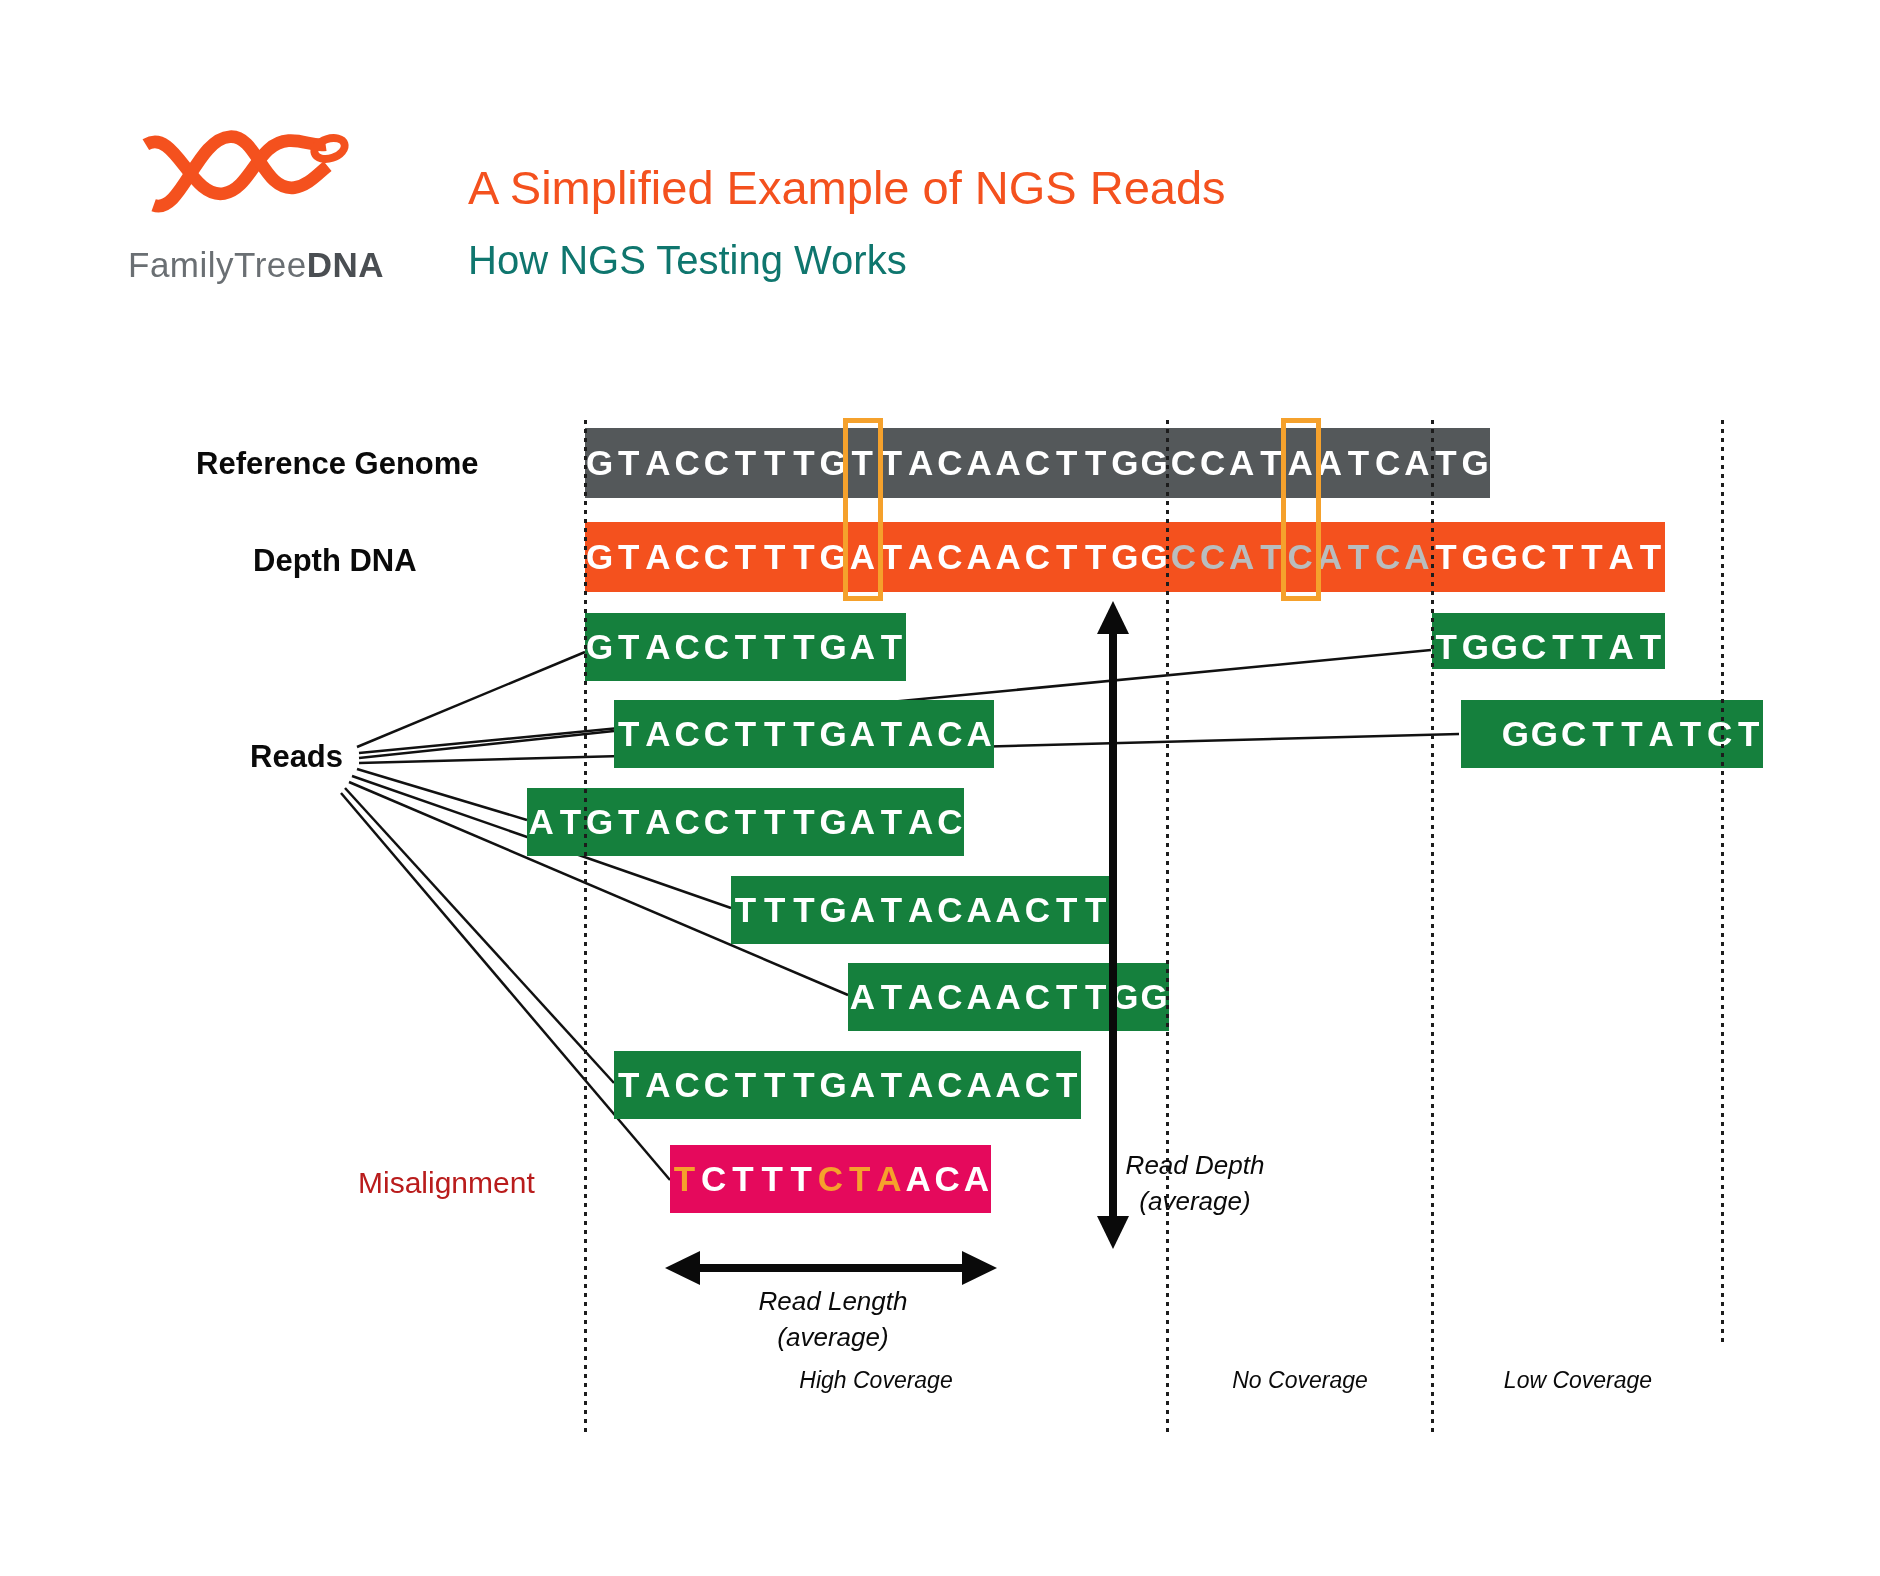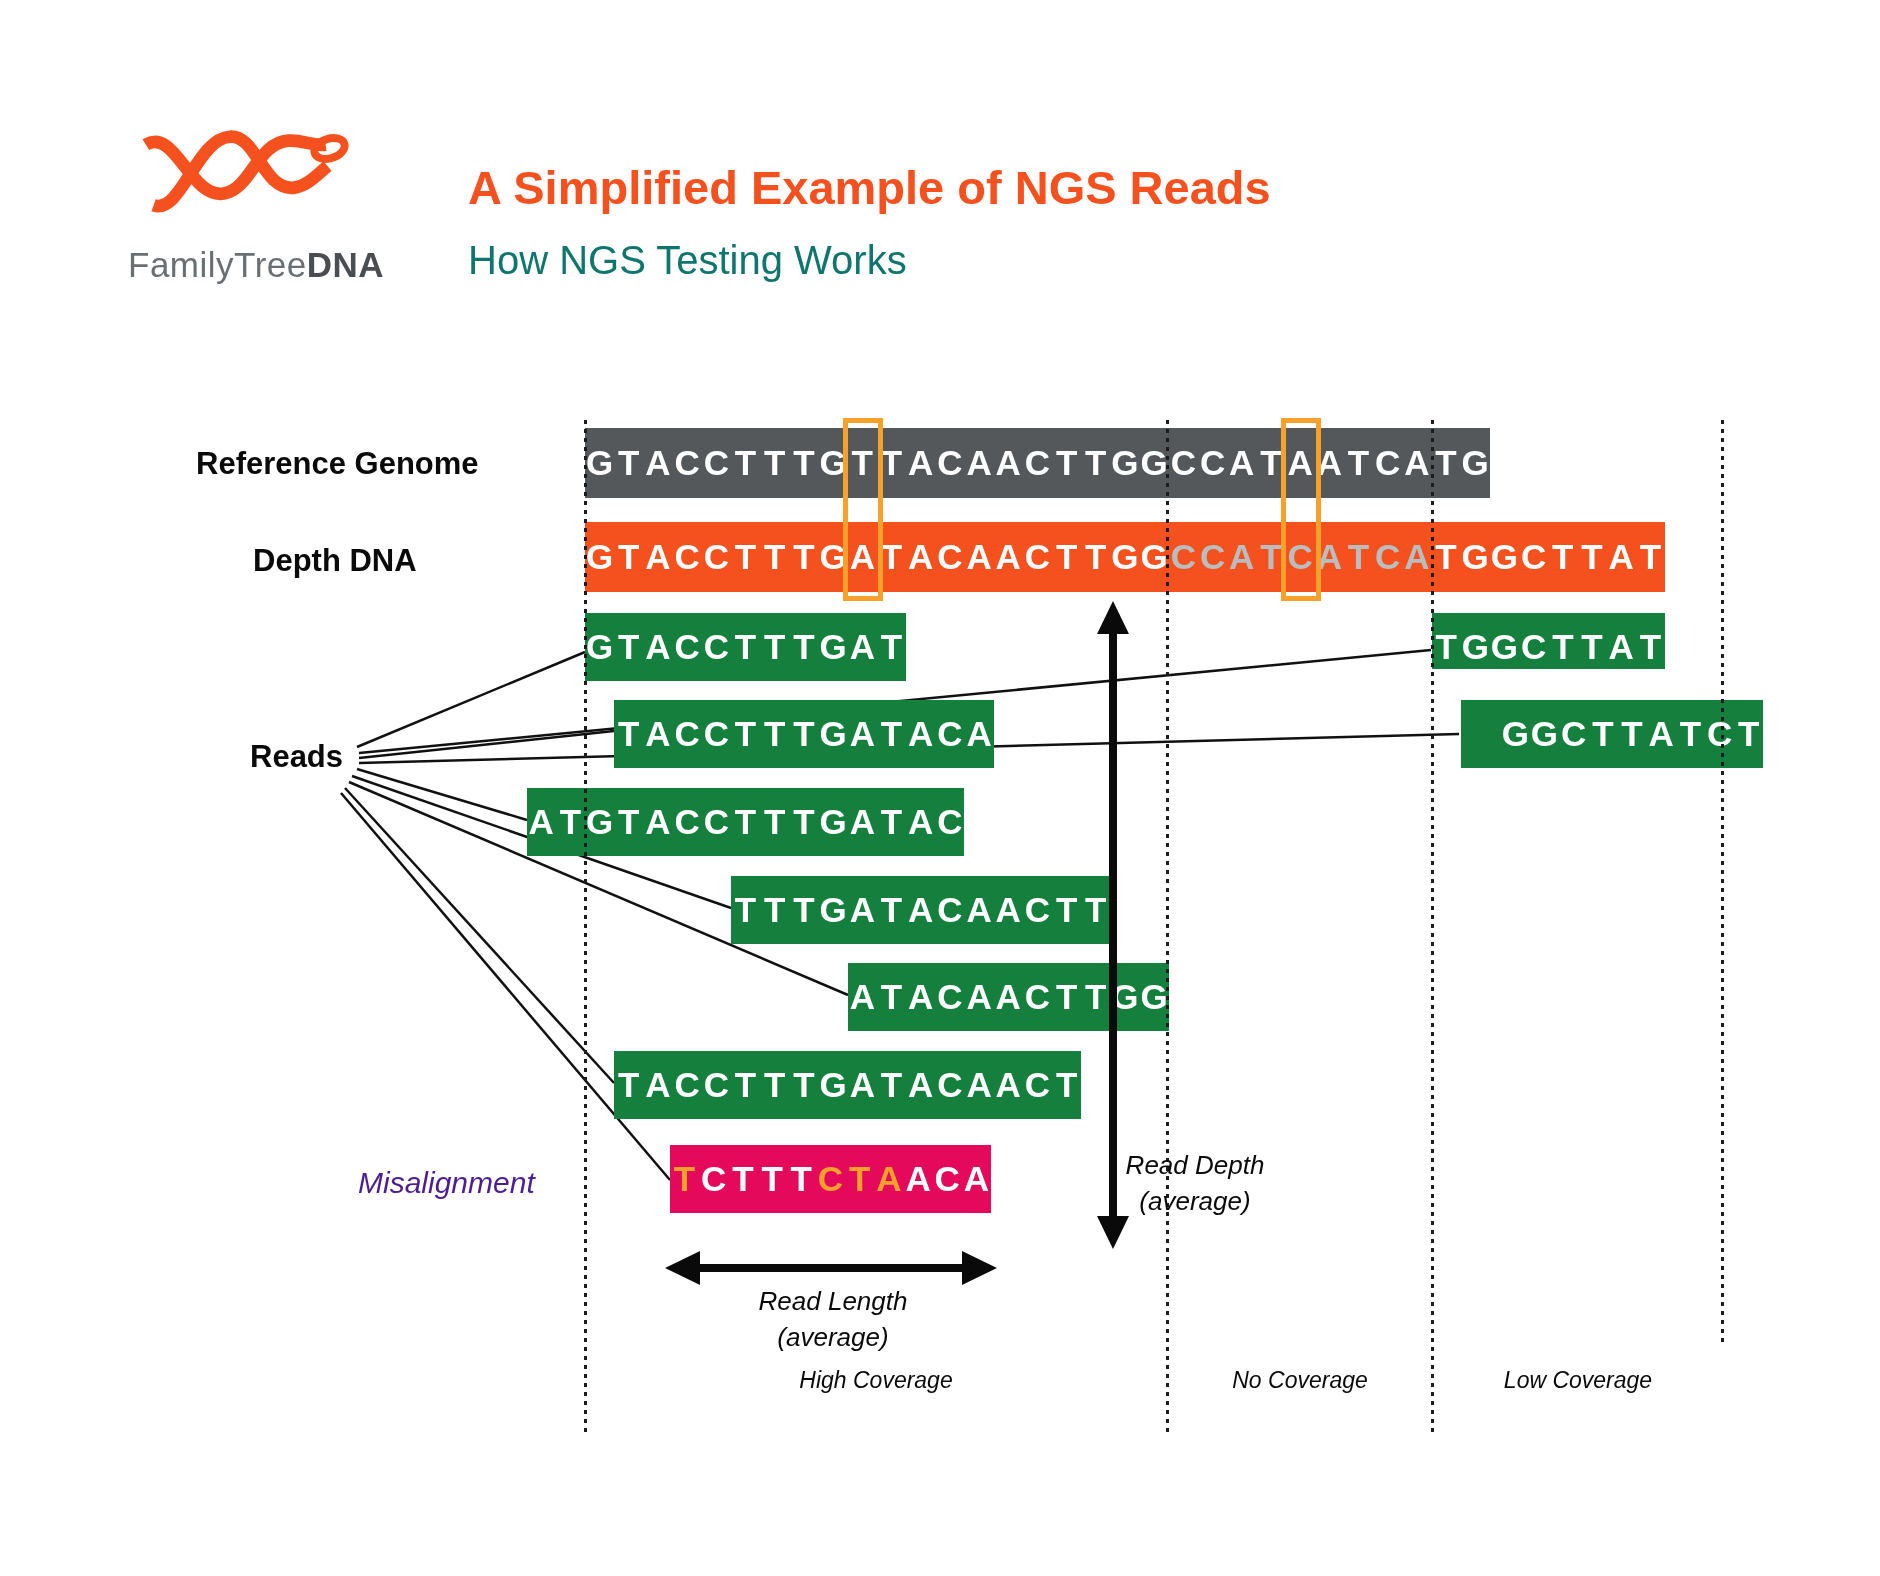--- a/index.html
+++ b/index.html
@@ -5,21 +5,21 @@
   html,body{margin:0;padding:0;background:#fff;}
   #stage{
     position:relative;width:1880px;height:1576px;background:#ffffff;
     font-family:"Liberation Sans", sans-serif;overflow:hidden;
   }
   .abs{position:absolute;}
   
   #brand-text{left:128px;top:245px;font-size:35px;letter-spacing:.5px;}
   #brand-prefix{color:#6A6F73;}
   #brand-suffix{color:#4A4E52;font-weight:bold;}
-  #page-title{left:468px;top:160px;font-size:47px;font-weight:bold;color:#F4511E;margin:0;}
+  #page-title{left:468px;top:160px;font-size:47px;font-weight:normal;color:#F4511E;margin:0;}
   #page-subtitle{left:468px;top:238px;font-size:40px;font-weight:400;color:#0f766e;margin:0;}
   
   svg.layer{position:absolute;left:0;top:0;z-index:1;pointer-events:none;}
   svg#arrow-layer{z-index:6;}
   
   .seqbar{position:absolute;white-space:nowrap;z-index:2;color:#fff;}
   .seqbar .cell{display:inline-block;width:29.19px;text-align:center;
     font-weight:bold;font-size:35px;}
   .graybar{background:#54585A;}
   .orangebar{background:#F4511E;}
@@ -27,21 +27,21 @@
   .pinkbar{background:#E5095C;}
   .cell.muted{color:#B9BDBE;}
   .cell.hl-letter{color:#F5A12C;}
   
   .hlbox{position:absolute;border:5px solid #F5A12C;background:transparent;z-index:3;}
   
   .dotline{position:absolute;width:3px;top:420px;z-index:4;
     background-image:repeating-linear-gradient(to bottom,#1c1c1c 0 4px,transparent 4px 9px);}
   
   .rowlabel{position:absolute;font-size:31px;font-weight:bold;color:#0a0a0a;z-index:5;}
-  .itlabel{position:absolute;font-style:italic;color:#4c1d95;z-index:5;}
+  .itlabel{position:absolute;color:#b91c1c;z-index:5;}
   #misalignment-label{font-size:30px;}
   .annlabel{position:absolute;font-style:italic;font-size:26px;color:#0a0a0a;
     text-align:center;line-height:36px;z-index:5;}
   .covlabel{position:absolute;font-style:italic;font-size:23px;color:#0a0a0a;
     text-align:center;width:280px;z-index:5;}
 </style>
 </head>
 <body>
 
 <div id="stage">

